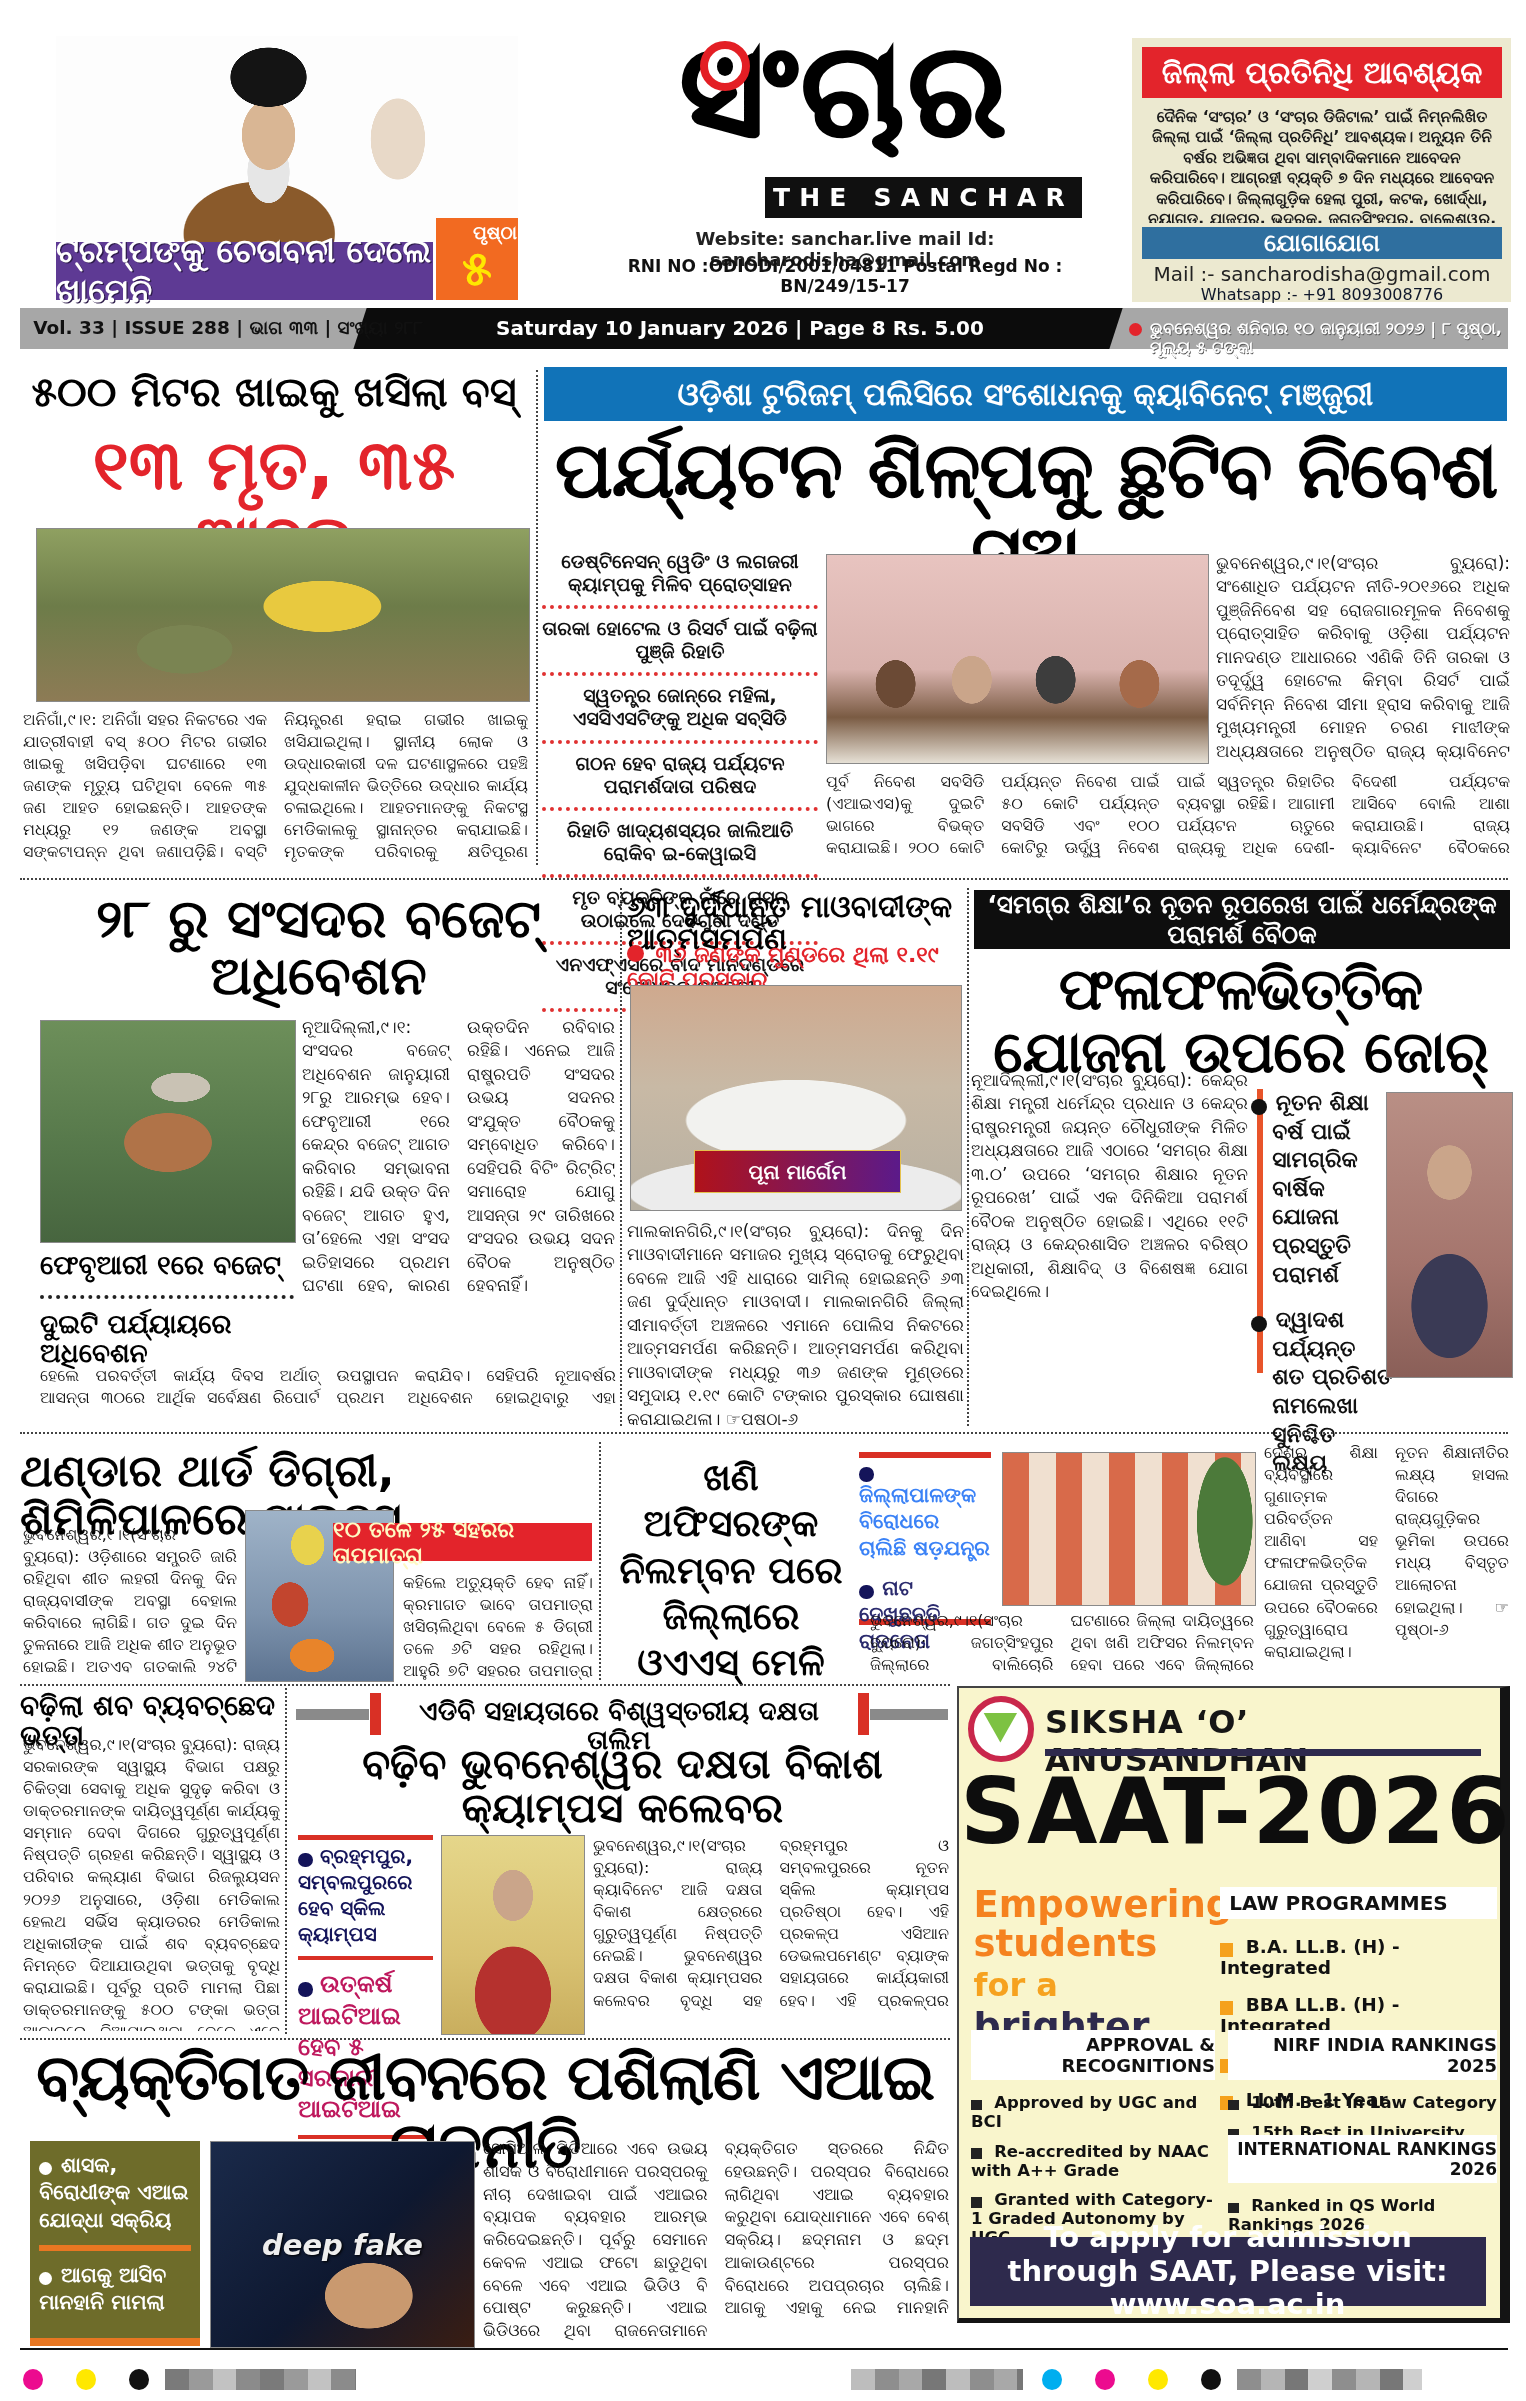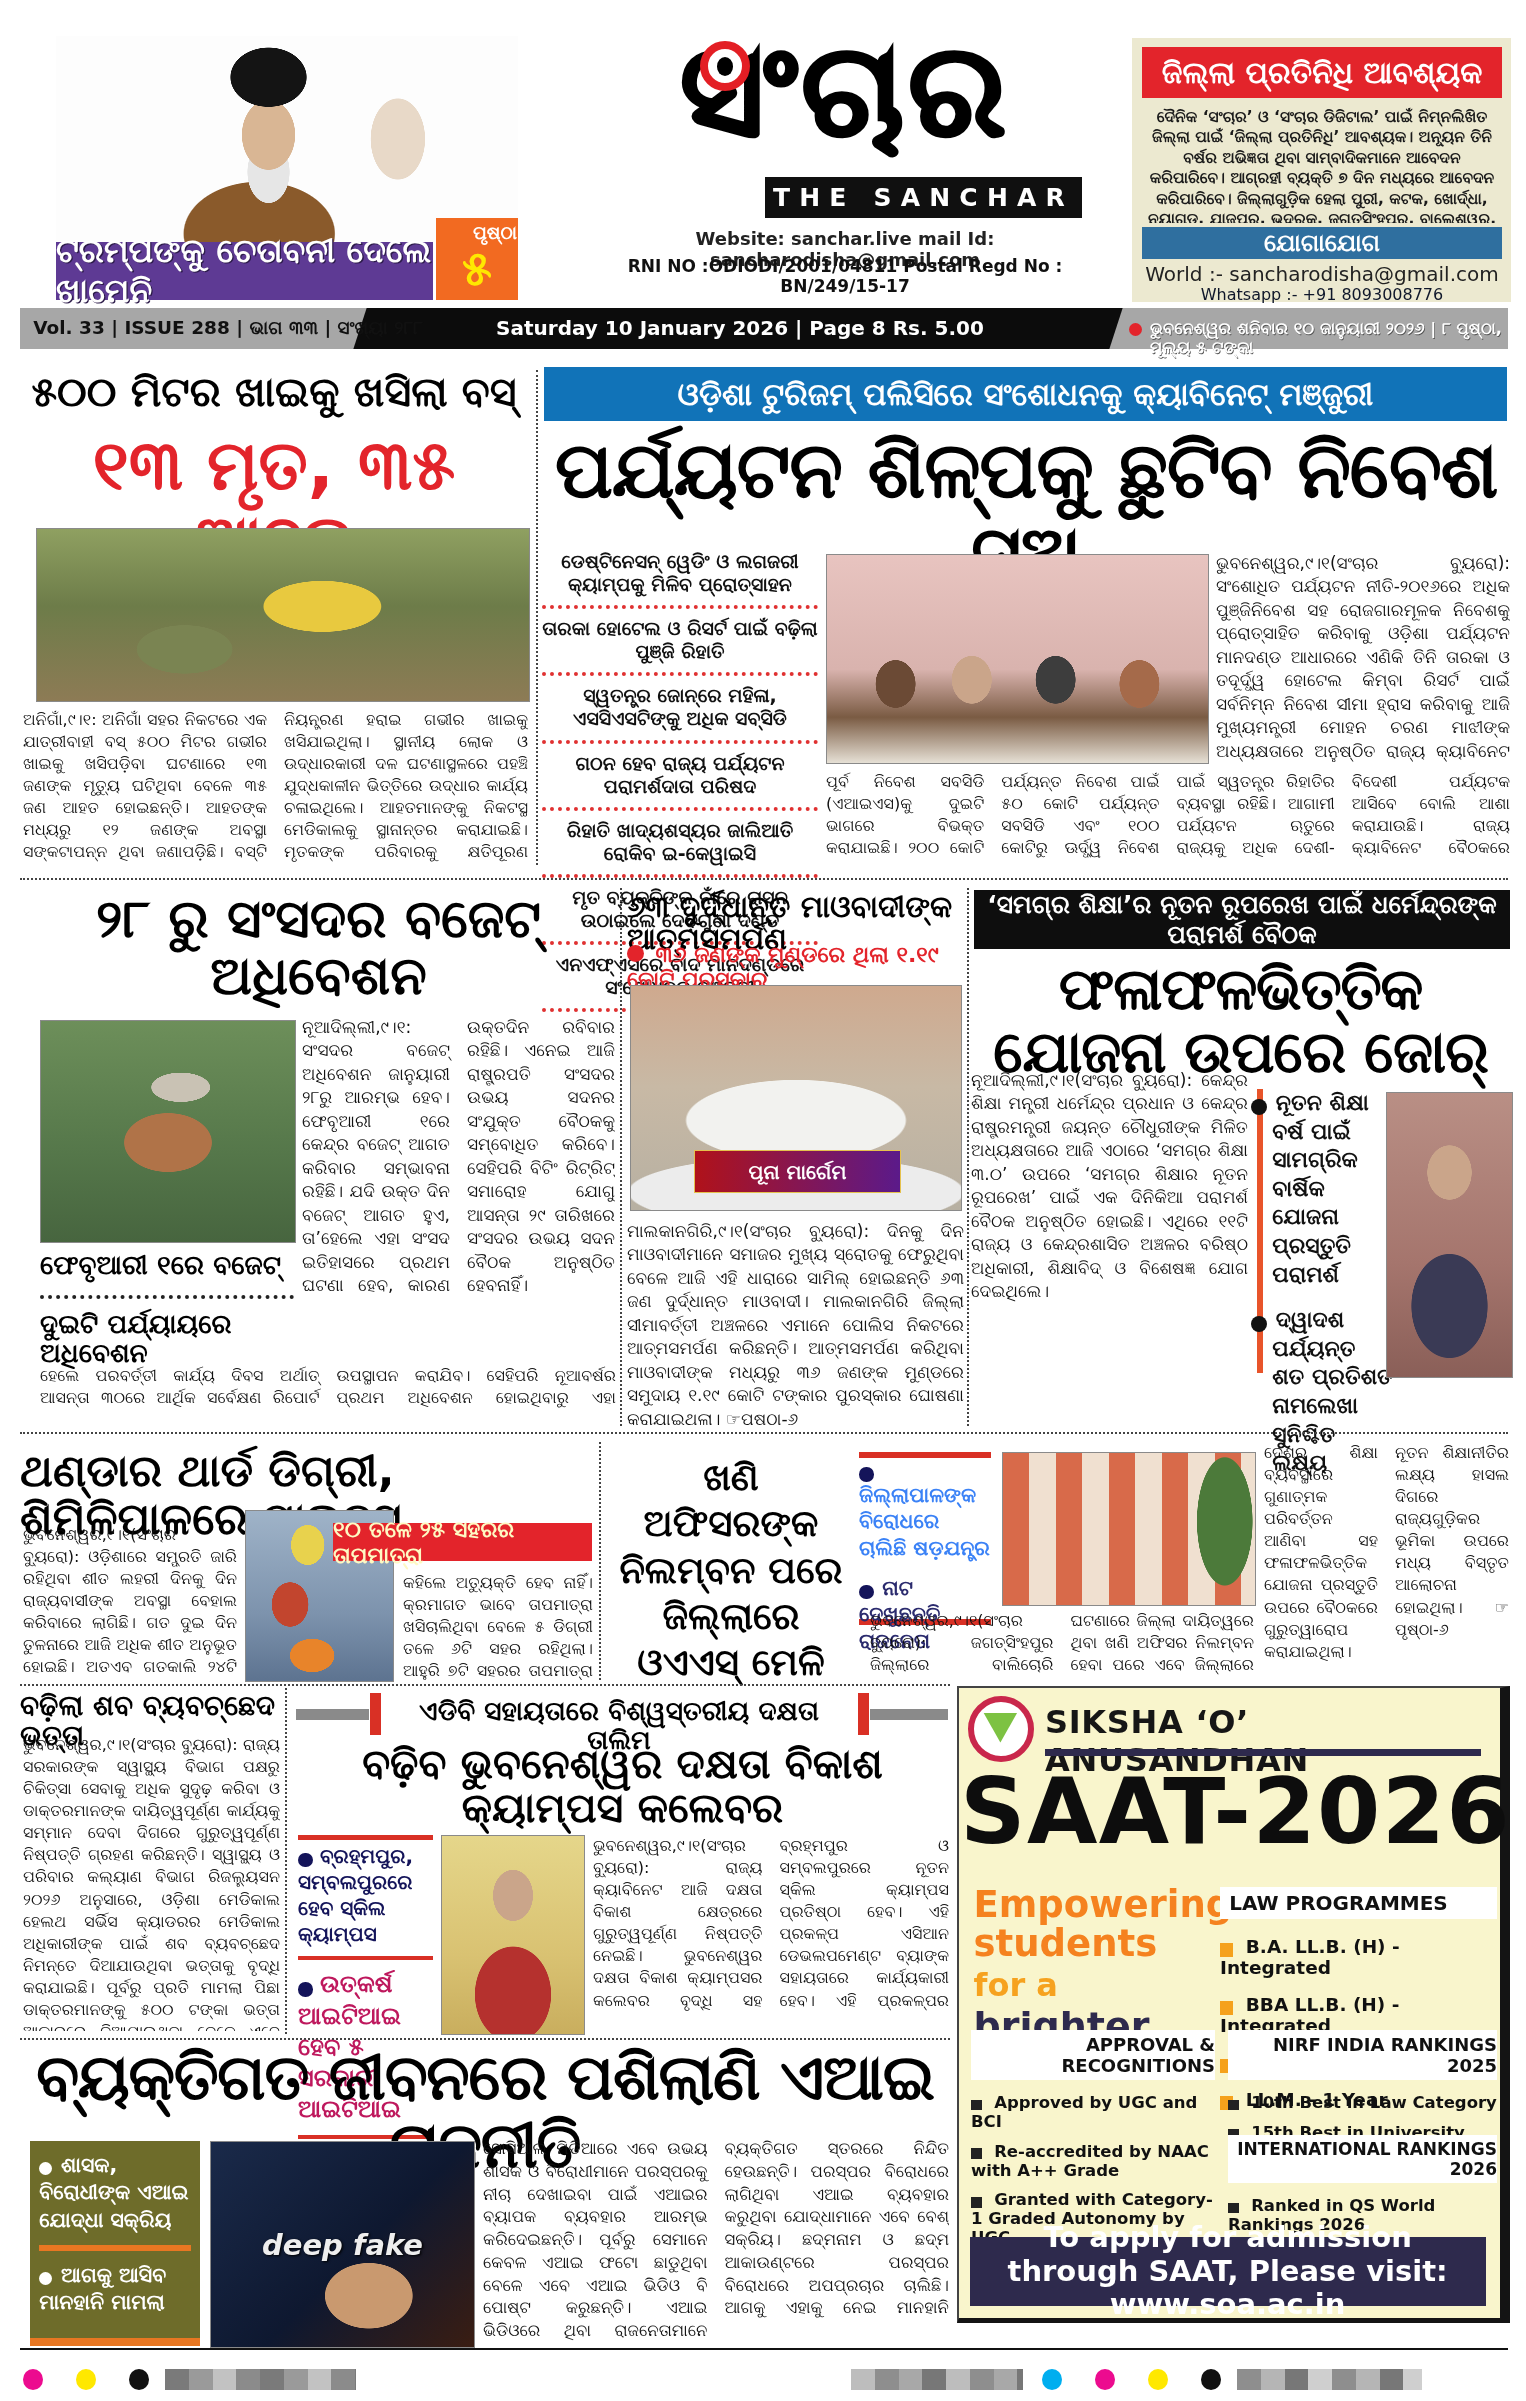--- a/index.html
+++ b/index.html
@@ -54,21 +54,21 @@
   <div class="abs" style="left:581px;top:256px;width:528px;text-align:center;font-size:17px;font-weight:bold;color:#111;">RNI NO :ODIODI/2001/04811    Postal Regd No : BN/249/15-17</div>
 
   <div class="abs" style="left:1132px;top:38px;width:379px;height:264px;background:#ece9d0;padding:0;">
     <div class="abs" style="left:10px;top:9.2px;width:360px;height:51px;background:#e3242b;display:flex;align-items:center;justify-content:center;">
       <span style="color:#fff;font-weight:bold;font-size:30px;">ଜିଲ୍ଲା ପ୍ରତିନିଧି ଆବଶ୍ୟକ</span>
     </div>
     <div class="abs" style="left:12px;top:69px;width:356px;height:116px;font-size:15.5px;line-height:1.32;text-align:center;color:#1a1a1a;font-weight:bold;overflow:hidden;">ଦୈନିକ ‘ସଂଚାର’ ଓ ‘ସଂଚାର ଡିଜିଟାଲ’ ପାଇଁ ନିମ୍ନଲିଖିତ ଜିଲ୍ଲା ପାଇଁ ‘ଜିଲ୍ଲା ପ୍ରତିନିଧି’ ଆବଶ୍ୟକ। ଅନ୍ୟୂନ ତିନି ବର୍ଷର ଅଭିଜ୍ଞତା ଥିବା ସାମ୍ବାଦିକମାନେ ଆବେଦନ କରିପାରିବେ। ଆଗ୍ରହୀ ବ୍ୟକ୍ତି ୭ ଦିନ ମଧ୍ୟରେ ଆବେଦନ କରିପାରିବେ। ଜିଲ୍ଲାଗୁଡ଼ିକ ହେଲା ପୁରୀ, କଟକ, ଖୋର୍ଦ୍ଧା, ନୟାଗଡ, ଯାଜପୁର, ଭଦ୍ରକ, ଜଗତସିଂହପୁର, ବାଲେଶ୍ୱର, କେନ୍ଦୁଝର, ଢେଙ୍କାନାଳ ଓ ଅନୁଗୁଳ।</div>
     <div class="abs" style="left:10px;top:189px;width:360px;height:32px;background:#2f6f9f;display:flex;align-items:center;justify-content:center;">
       <span style="color:#fff;font-weight:bold;font-size:24px;">ଯୋଗାଯୋଗ</span>
     </div>
-    <div class="abs" style="left:10px;top:224px;width:360px;text-align:center;font-size:20px;color:#222;">World :- sancharodisha@gmail.com</div>
+    <div class="abs" style="left:10px;top:224px;width:360px;text-align:center;font-size:20px;color:#222;">Mail :- sancharodisha@gmail.com</div>
     <div class="abs" style="left:10px;top:247px;width:360px;text-align:center;font-size:16px;color:#0f172a;">Whatsapp :- +91 8093008776</div>
   </div>
 
   <div class="abs" style="left:20px;top:308px;width:1488px;height:41px;background:#a7a7a7;">
     <div class="abs" style="left:340px;top:0;width:756px;height:41px;background:#0c0c0c;transform:skewX(-18deg);"></div>
     <span class="abs" style="left:13.2px;top:9.2px;font-size:18.5px;font-weight:bold;color:#111;">Vol. 33 | ISSUE 288 | ଭାଗ ୩୩ | ସଂଖ୍ୟା ୨୮୮</span>
     <span class="abs" style="left:370px;top:8px;width:700px;text-align:center;font-size:20px;font-weight:bold;color:#fff;">Saturday 10 January 2026 | Page 8 Rs. 5.00</span>
     <span class="abs" style="left:1109px;top:14.5px;width:13.2px;height:13.2px;border-radius:50%;background:#e3242b;"></span>
     <span class="abs" style="left:1130px;top:10.6px;font-size:16.5px;font-weight:bold;color:#fff;text-shadow:0.7px 0.7px 0 #555;color:#ffffff;">ଭୁବନେଶ୍ୱର ଶନିବାର ୧୦ ଜାନୁୟାରୀ ୨୦୨୬ | ୮ ପୃଷ୍ଠା, ମୂଲ୍ୟ ୫ ଟଙ୍କା</span>
   </div>

